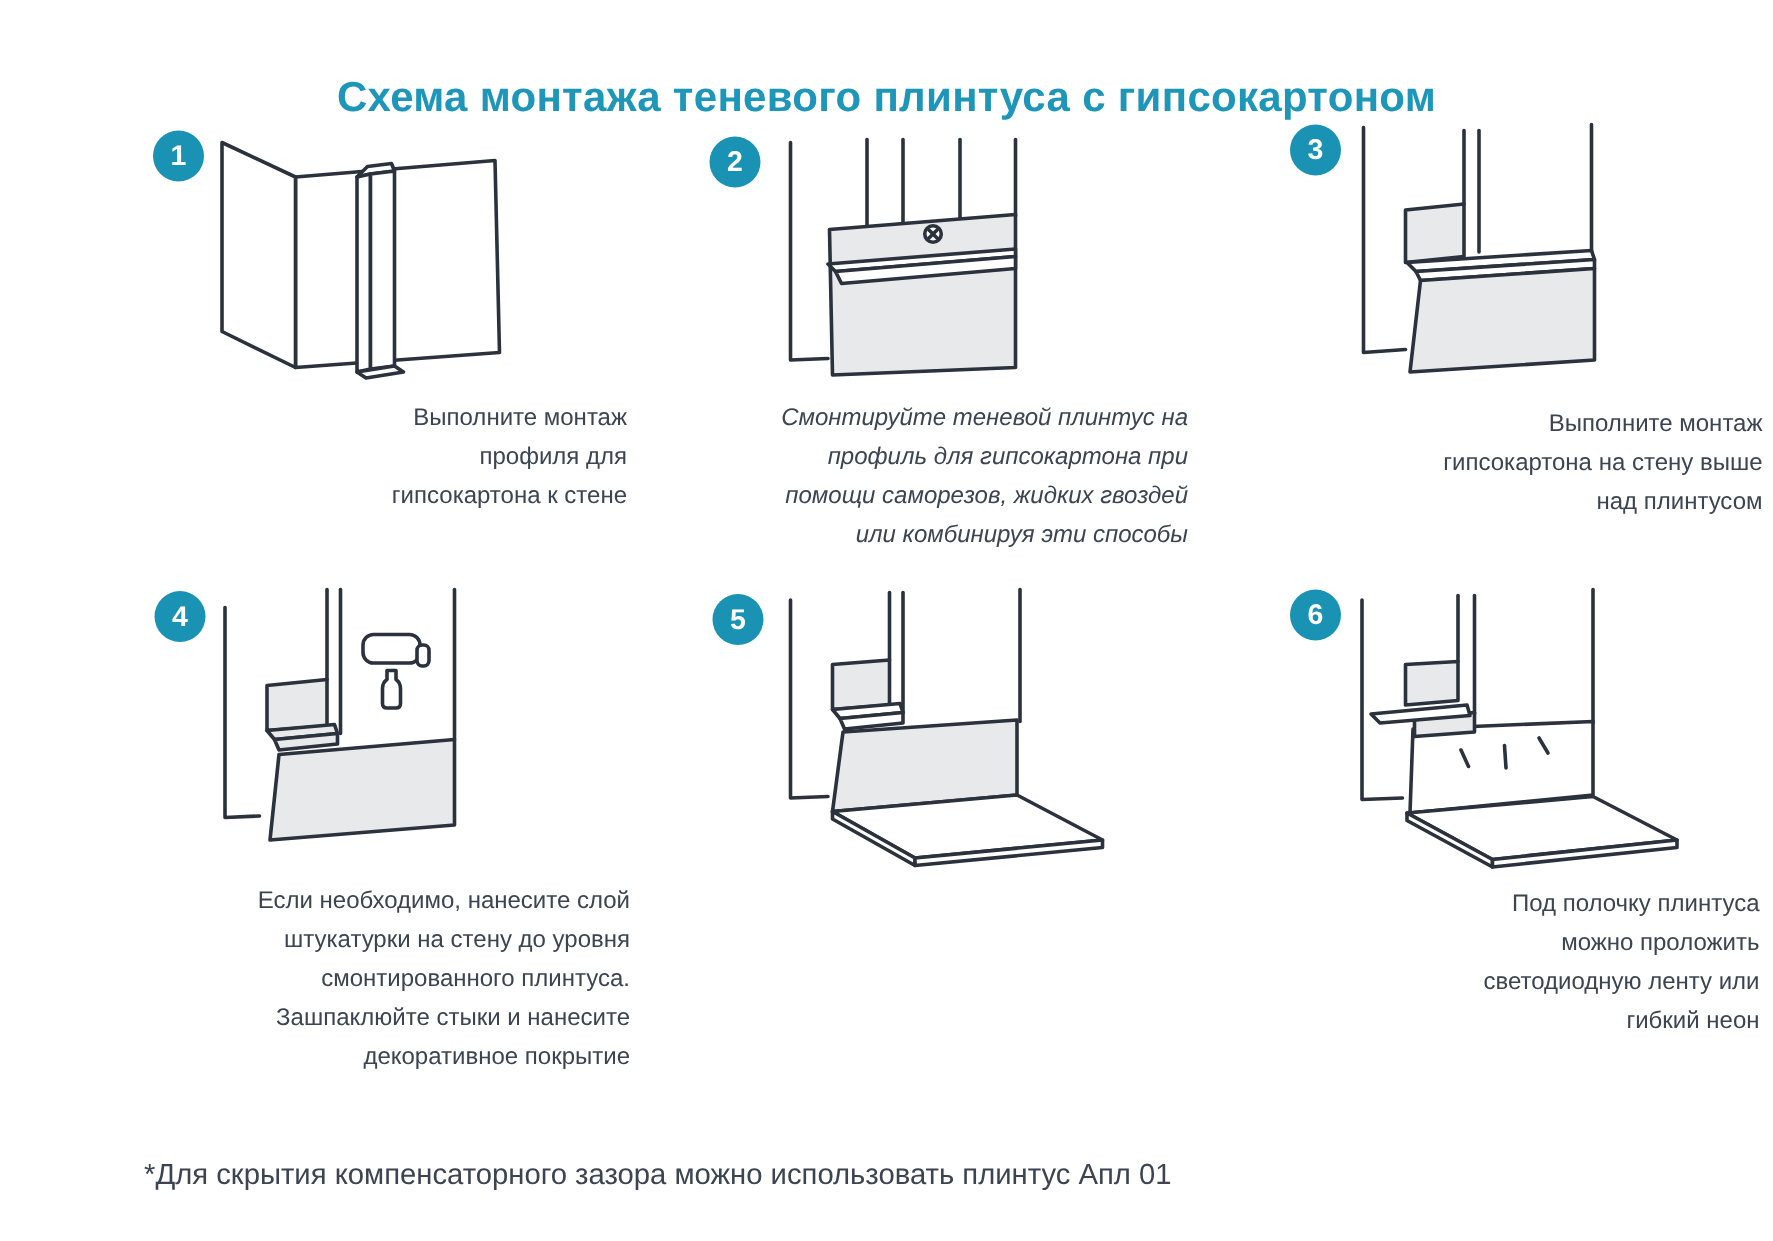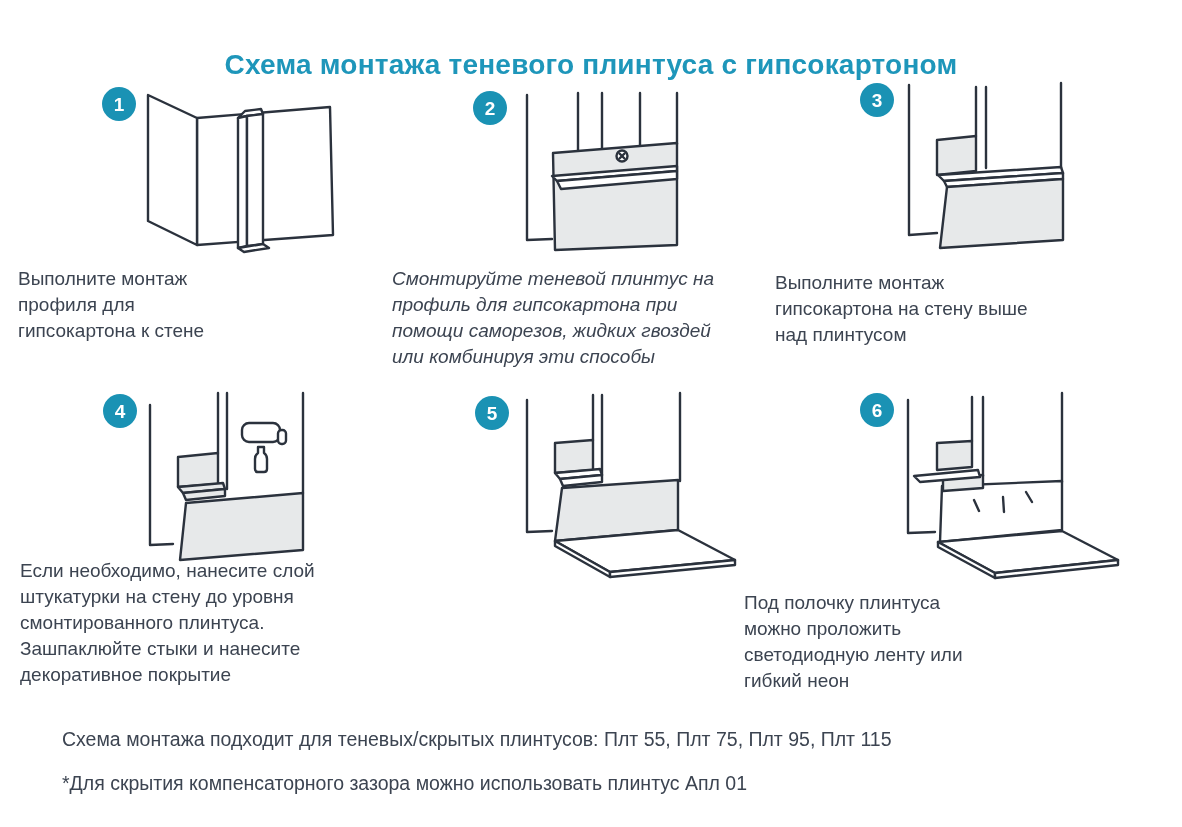--- a/index.html
+++ b/index.html
@@ -24,21 +24,21 @@
   }
   .badge{
     position:absolute;width:34px;height:34px;border-radius:50%;
     background:var(--badge);color:#ffffff;font-size:19px;font-weight:bold;
     display:flex;align-items:center;justify-content:center;line-height:1;
   }
   .art{position:absolute;}
   .art svg{display:block;}
   .caption{
     position:absolute;width:400px;margin:0;
-    font-size:19px;line-height:26px;text-align:left;
+    font-size:16px;line-height:26px;text-align:right;
     color:var(--text);white-space:pre-line;
   }
   .footnote{
     position:absolute;left:62px;margin:0;
     font-size:19.5px;color:var(--text);white-space:pre;
   }
   
   .art path,.art polygon,.art polyline,.art line,.art circle,.art rect{
     stroke:var(--line);stroke-width:2.4;fill:none;
     stroke-linejoin:round;stroke-linecap:round;
@@ -120,21 +120,21 @@
       <polygon class="g" points="48,97 93,93 95,99 53,103"></polygon>
       <polygon class="g" points="53,103 95,99 95,106 56,110"></polygon>
       <polygon class="g" points="56,113 173,103 173,160 50,170"></polygon>
       <g>
         <rect class="w" x="112" y="33" width="38" height="19" rx="7"></rect>
         <rect class="w" x="148" y="40" width="8" height="14" rx="3.5"></rect>
         <path class="w" d="M128,57 h6 v6 q3,2 3,6 v10 q0,3 -3,3 h-6 q-3,0 -3,-3 v-10 q0,-4 3,-6 z"></path>
       </g>
     </svg>
   </div>
-  <p class="caption" style="left:20px;top:558px;">Если необходимо, нанесите слой
+  <p class="caption" style="left:20px;top:588px;">Если необходимо, нанесите слой
 штукатурки на стену до уровня
 смонтированного плинтуса.
 Зашпаклюйте стыки и нанесите
 декоративное покрытие</p>
 
   <div class="badge" style="left:475px;top:396px;">5</div>
   <div class="art" style="left:440px;top:385px;">
     <svg width="300" height="200" viewBox="0 0 300 200">
       <polyline class="nf" points="87,15 87,147 112,146"></polyline>
       <line x1="153" y1="10" x2="153" y2="55"></line>
@@ -164,21 +164,20 @@
       <g>
         <line x1="154" y1="115" x2="159" y2="126"></line>
         <line x1="183" y1="112" x2="184" y2="127"></line>
         <line x1="206" y1="107" x2="212" y2="117"></line>
       </g>
       <polygon class="w" points="118,157 242,146 298,175 175,188"></polygon>
       <polygon class="w" points="118,157 175,188 175,193 118,162"></polygon>
       <polygon class="w" points="175,188 298,175 298,180 175,193"></polygon>
     </svg>
   </div>
-  <p class="caption" style="left:744px;top:590px;">Под полочку плинтуса
+  <p class="caption" style="left:773px;top:590px;">Под полочку плинтуса
 можно проложить
 светодиодную ленту или
 гибкий неон</p>
 
-  <p class="footnote" style="top:728px;">Схема монтажа подходит для теневых/скрытых плинтусов: Плт 55, Плт 75, Плт 95, Плт 115</p>
-  <p class="footnote" style="top:772px;">*Для скрытия компенсаторного зазора можно использовать плинтус Апл 01</p>
+  <p class="footnote" style="top:772px;margin-left:34px;">*Для скрытия компенсаторного зазора можно использовать плинтус Апл 01</p>
 
 </div>
 
 </body></html>

